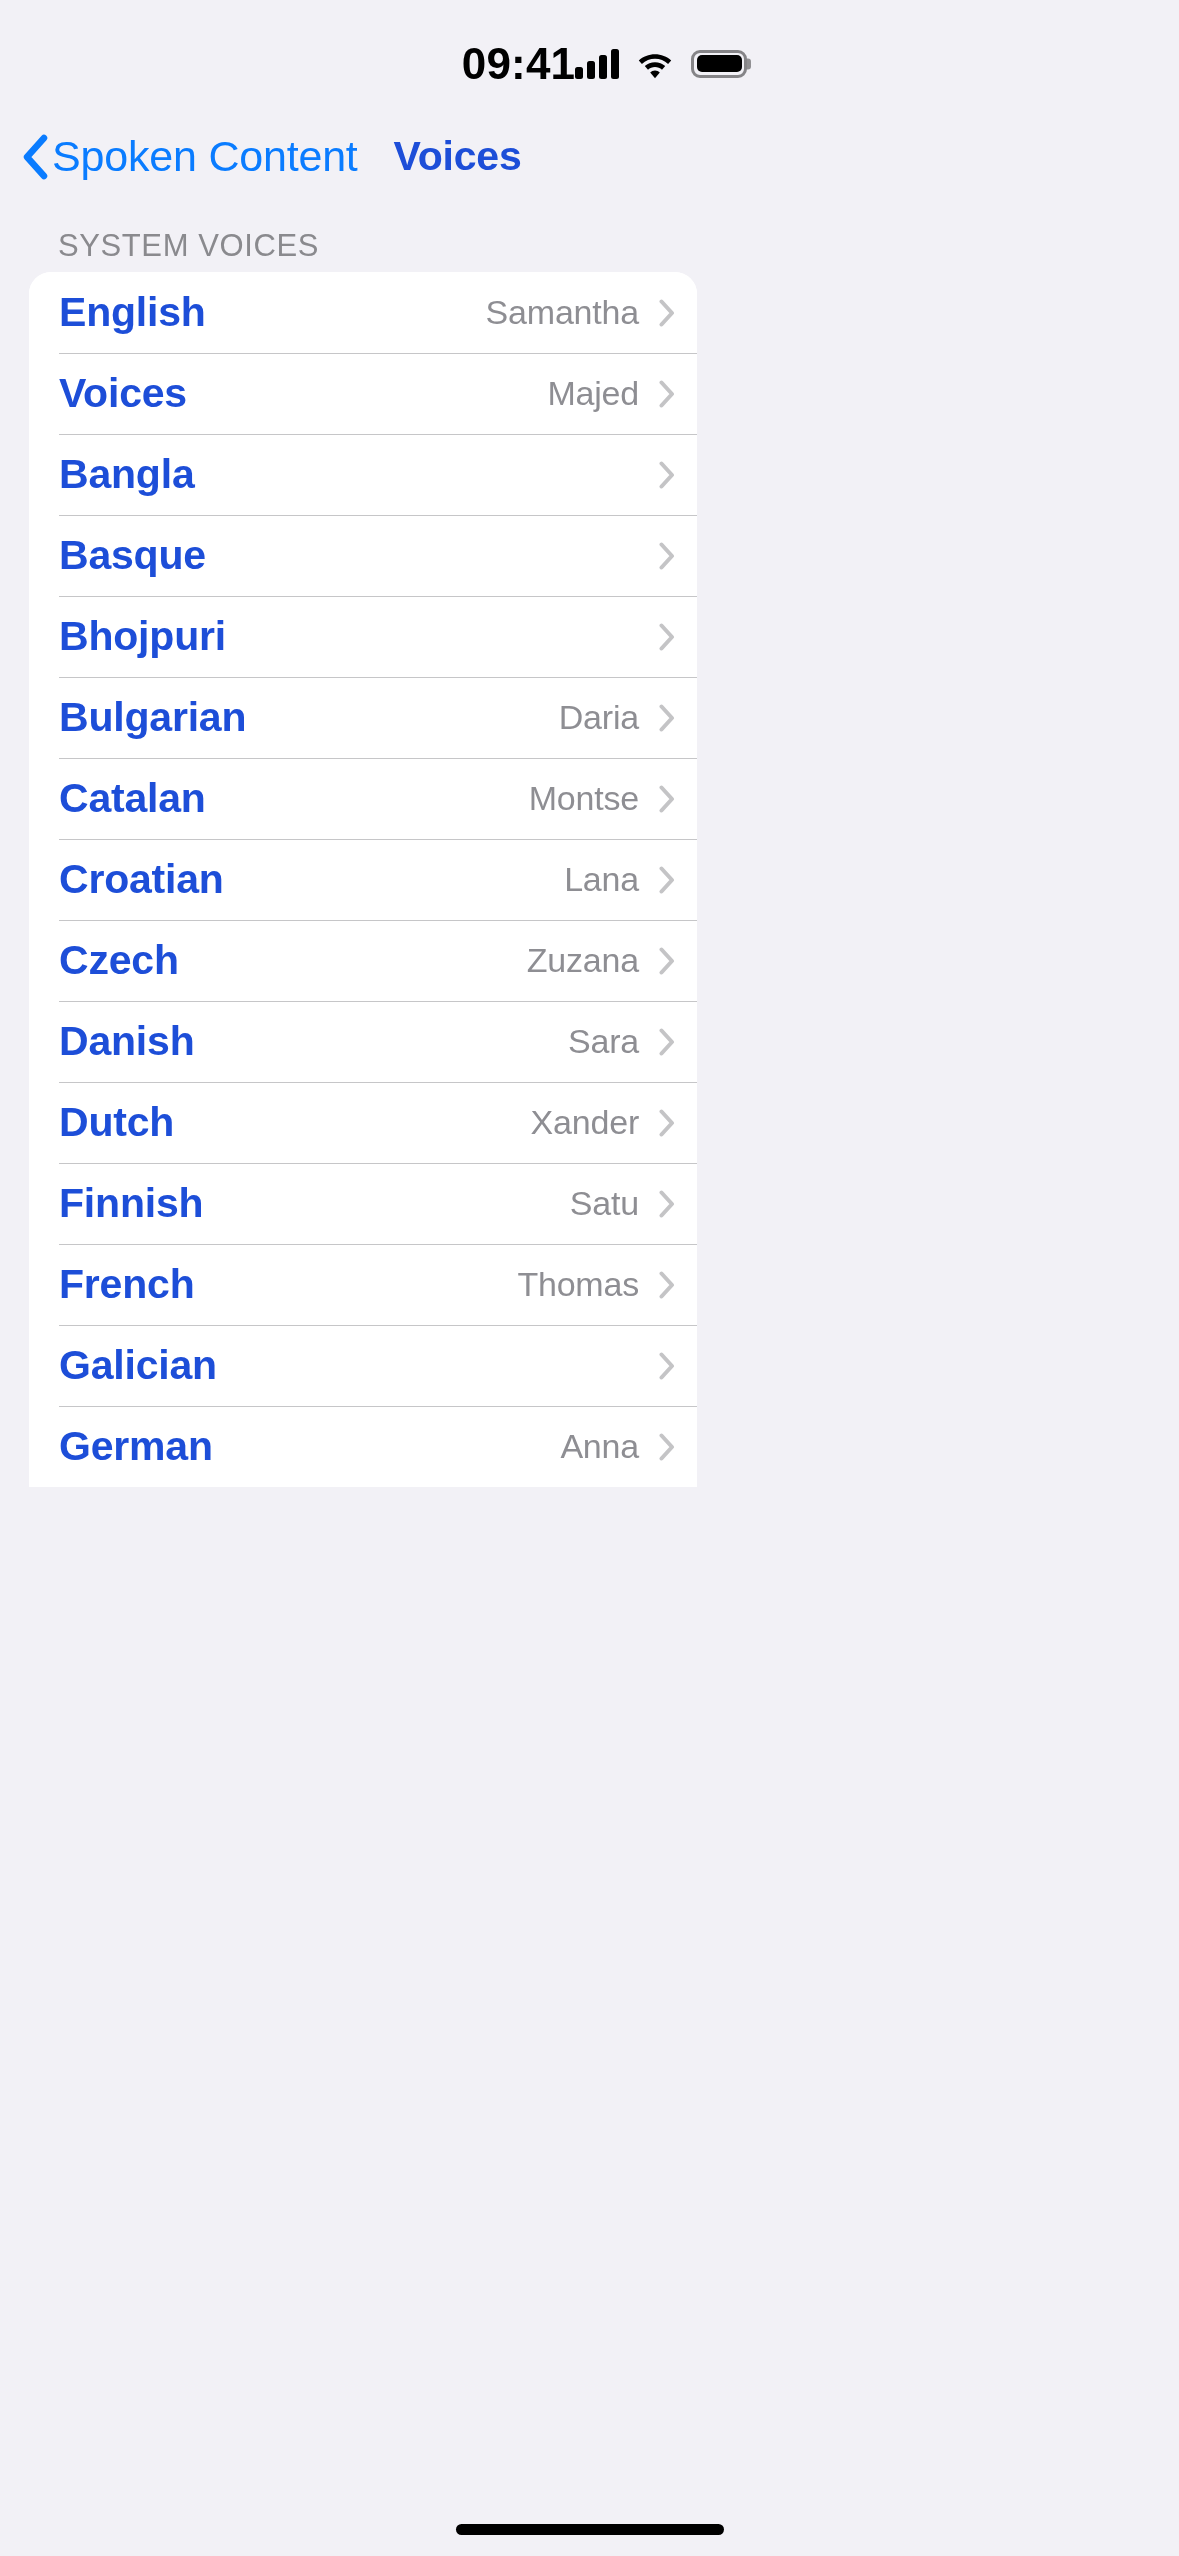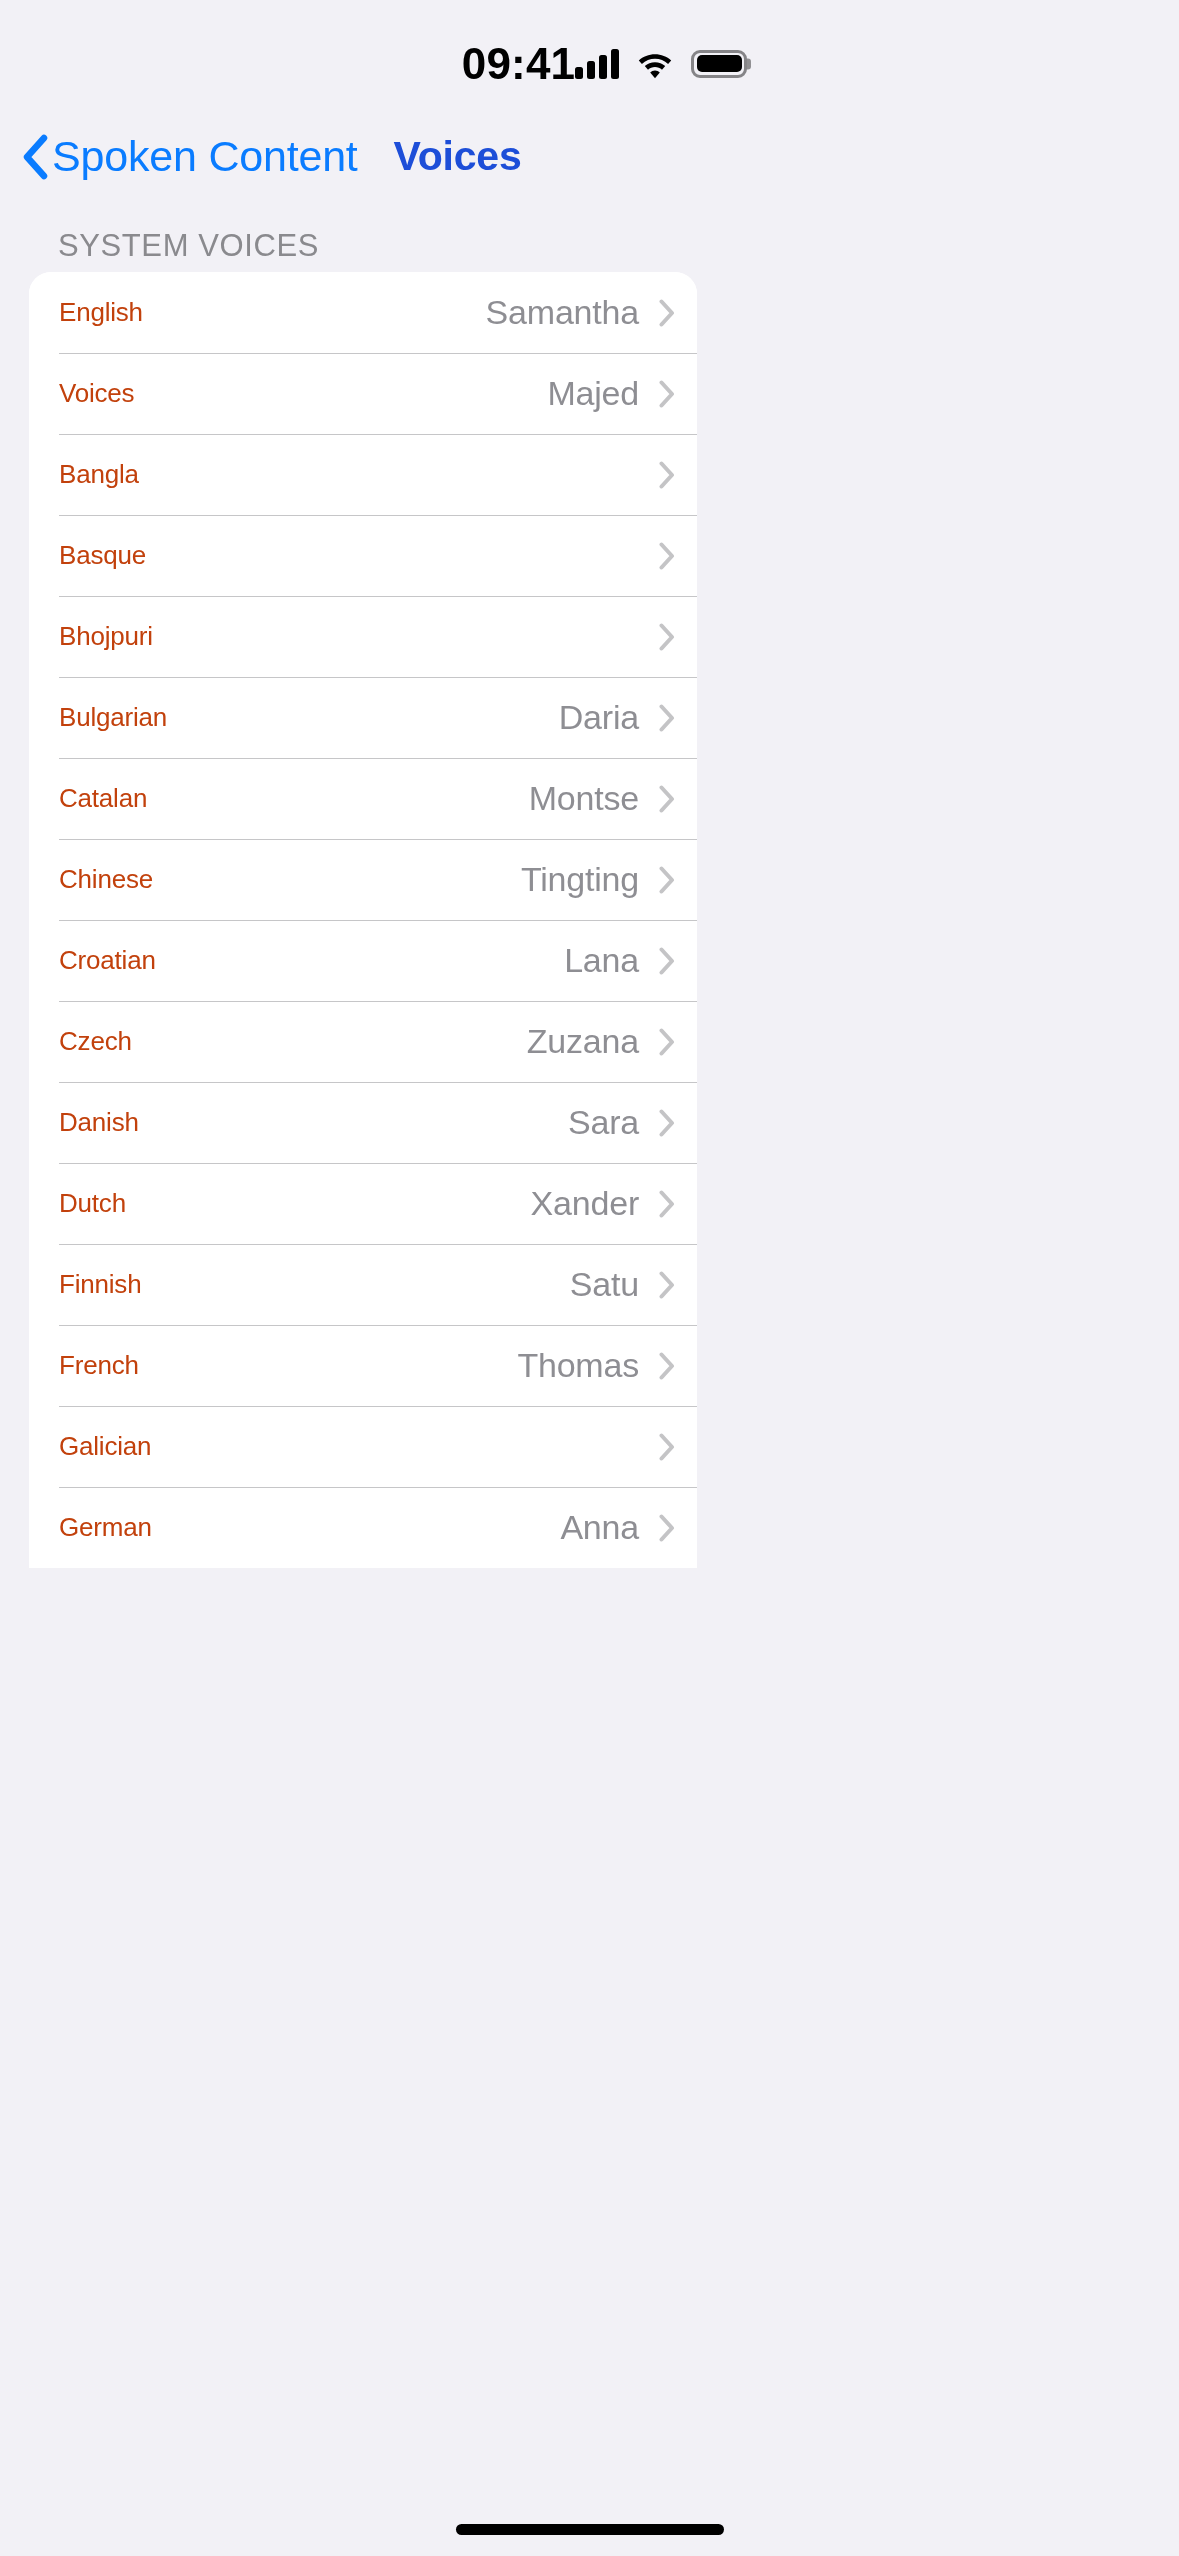--- a/index.html
+++ b/index.html
@@ -158,25 +158,26 @@
   .row + .row::before {
     content: "";
     position: absolute;
     top: 0;
     left: 30px;
     right: 0;
     height: 1px;
     background: #c6c6c8;
   }
   .row-label {
-    font-size: 26px;
-    color: #c2410c;
+    font-size: 41px;
+    color: #1d4ed8;
     letter-spacing: -0.2px;
     flex: 1;
     white-space: nowrap;
+    font-weight: bold;
   }
   .row-value {
     font-size: 34px;
     color: #8e8e93;
     letter-spacing: -0.2px;
     margin-right: 20px;
     white-space: nowrap;
   }
   .row-chevron {
     width: 16px;
@@ -292,29 +293,20 @@
     <div class="row">
       <span class="row-label">Catalan</span>
       <span class="row-value">Montse</span>
       <span>
         <svg class="row-chevron" viewBox="0 0 16 28" xmlns="http://www.w3.org/2000/svg">
           <polyline points="2.5,2.5 13,14 2.5,25.5" fill="none" stroke="#c4c4c6" stroke-width="4" stroke-linecap="round" stroke-linejoin="round"></polyline>
         </svg>
       </span>
     </div>
     <div class="row">
-      <span class="row-label">Chinese</span>
-      <span class="row-value">Tingting</span>
-      <span>
-        <svg class="row-chevron" viewBox="0 0 16 28" xmlns="http://www.w3.org/2000/svg">
-          <polyline points="2.5,2.5 13,14 2.5,25.5" fill="none" stroke="#c4c4c6" stroke-width="4" stroke-linecap="round" stroke-linejoin="round"></polyline>
-        </svg>
-      </span>
-    </div>
-    <div class="row">
       <span class="row-label">Croatian</span>
       <span class="row-value">Lana</span>
       <span>
         <svg class="row-chevron" viewBox="0 0 16 28" xmlns="http://www.w3.org/2000/svg">
           <polyline points="2.5,2.5 13,14 2.5,25.5" fill="none" stroke="#c4c4c6" stroke-width="4" stroke-linecap="round" stroke-linejoin="round"></polyline>
         </svg>
       </span>
     </div>
     <div class="row">
       <span class="row-label">Czech</span>

